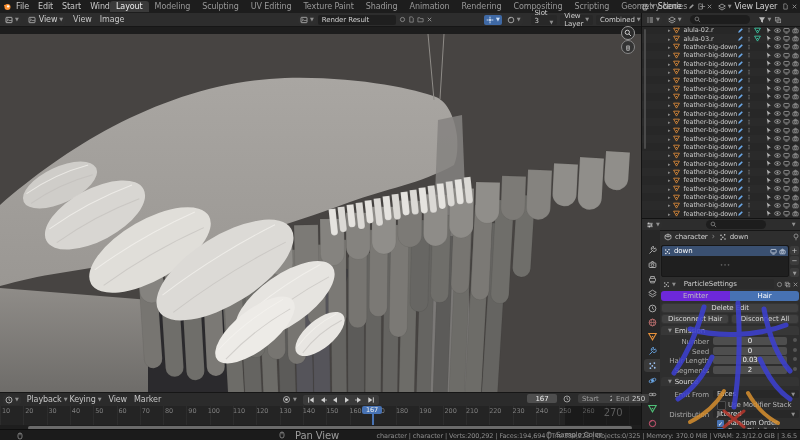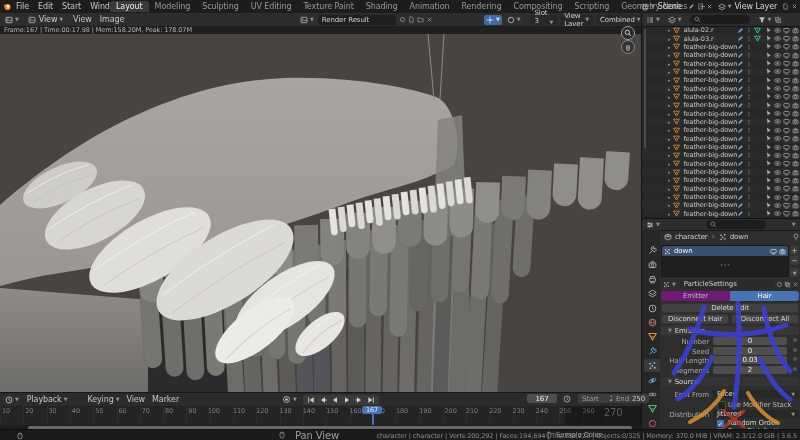--- a/index.html
+++ b/index.html
@@ -201,21 +201,20 @@
               <rect x="6" y="6" width="4.5" height="4.5" fill="#b9b9b9"></rect>
               <rect x="1.5" y="6" width="4.5" height="4.5" fill="none" stroke="#b9b9b9" stroke-width="0.8"></rect>
               <rect x="6" y="1.5" width="4.5" height="4.5" fill="none" stroke="#b9b9b9" stroke-width="0.8"></rect>
             </svg>
           </span>
           <span class="chev">▼</span>
         </span>
     </div>
   </div>
 
-  <div class="abs nowrap" style="left:0;top:26px;width:641px;height:8px;background:#1f1f1f;color:#b4b4b4;font-size:6.5px;line-height:8px;padding-left:4px;box-sizing:border-box;">Frame:167 | Time:00:17.98 | Mem:158.20M, Peak: 178.07M</div>
 
   <div class="abs" style="left:0;top:34px;width:641px;height:358px;background:#474442;overflow:hidden;">
     <svg id="vpsvg" width="641" height="358">
         <defs>
           <linearGradient id="bg1" x1="0" y1="0" x2="0" y2="1">
             <stop offset="0" stop-color="#a9a6a2"></stop>
             <stop offset="1" stop-color="#9a9793"></stop>
           </linearGradient>
           <linearGradient id="bg2" x1="0" y1="0" x2="0" y2="1">
             <stop offset="0" stop-color="#8f8c88"></stop>
@@ -1707,21 +1706,21 @@
           </svg>
         </span>
       <span class="mini" style="margin-left:1px;" id="pdX">
           <svg width="7" height="7" viewBox="0 0 12 12">
             <path d="M3,3 L9,9 M9,3 L3,9" stroke="#9a9a9a" stroke-width="1.4"></path>
           </svg>
         </span>
     </div>
 
     <div class="abs row" style="left:19px;top:72px;width:138px;height:10px;">
-      <span style="flex:1;background:#701a75;border-radius:3px 0 0 3px;color:#bdbdbd;font-size:7px;display:flex;align-items:center;justify-content:center;height:10px;">Emitter</span>
+      <span style="flex:1;background:#6d28d9;border-radius:3px 0 0 3px;color:#bdbdbd;font-size:7px;display:flex;align-items:center;justify-content:center;height:10px;">Emitter</span>
       <span style="flex:1;background:#4772b3;border-radius:0 3px 3px 0;color:#fff;font-size:7px;display:flex;align-items:center;justify-content:center;height:10px;">Hair</span>
     </div>
     <div class="abs btn" style="left:19px;top:84px;width:136px;height:8px;">Delete Edit</div>
     <div class="abs btn" style="left:19px;top:95px;width:66px;height:8px;">Disconnect Hair</div>
     <div class="abs btn" style="left:89px;top:95px;width:66px;height:8px;">Disconnect All</div>
 
     <div class="abs panelh" style="left:19px;top:107px;width:131px;height:9px;">
       <span class="chev" style="margin:0 3px 0 0;">▼</span>
       <span>Emission</span>
     </div>
@@ -1787,21 +1786,21 @@
           <span class="mini" id="tlType">
             <svg width="8" height="8" viewBox="0 0 12 12">
               <circle cx="6" cy="6" r="4.5" fill="none" stroke="#c9c9c9" stroke-width="1.2"></circle>
               <path d="M6,3.5 V6 L8,7.5" fill="none" stroke="#c9c9c9" stroke-width="1.1"></path>
             </svg>
           </span>
           <span class="chev">▼</span>
         </span>
       <span class="menu" style="margin-left:6px;">Playback</span>
         <span class="chev">▼</span>
-      <span class="menu" style="margin-left:20px;">Keying</span>
+      <span class="menu" style="margin-left:2px;">Keying</span>
         <span class="chev">▼</span>
       <span class="menu" style="margin-left:7px;">View</span>
       <span class="menu" style="margin-left:7px;">Marker</span>
     </div>
     <div class="abs row" style="left:282px;top:1px;height:11px;">
       <span class="mini" id="recBtn">
           <svg width="9" height="9" viewBox="0 0 12 12">
             <circle cx="6" cy="6" r="4" fill="none" stroke="#c9c9c9" stroke-width="1.1"></circle>
             <circle cx="6" cy="6" r="1.8" fill="#c9c9c9"></circle>
           </svg>

